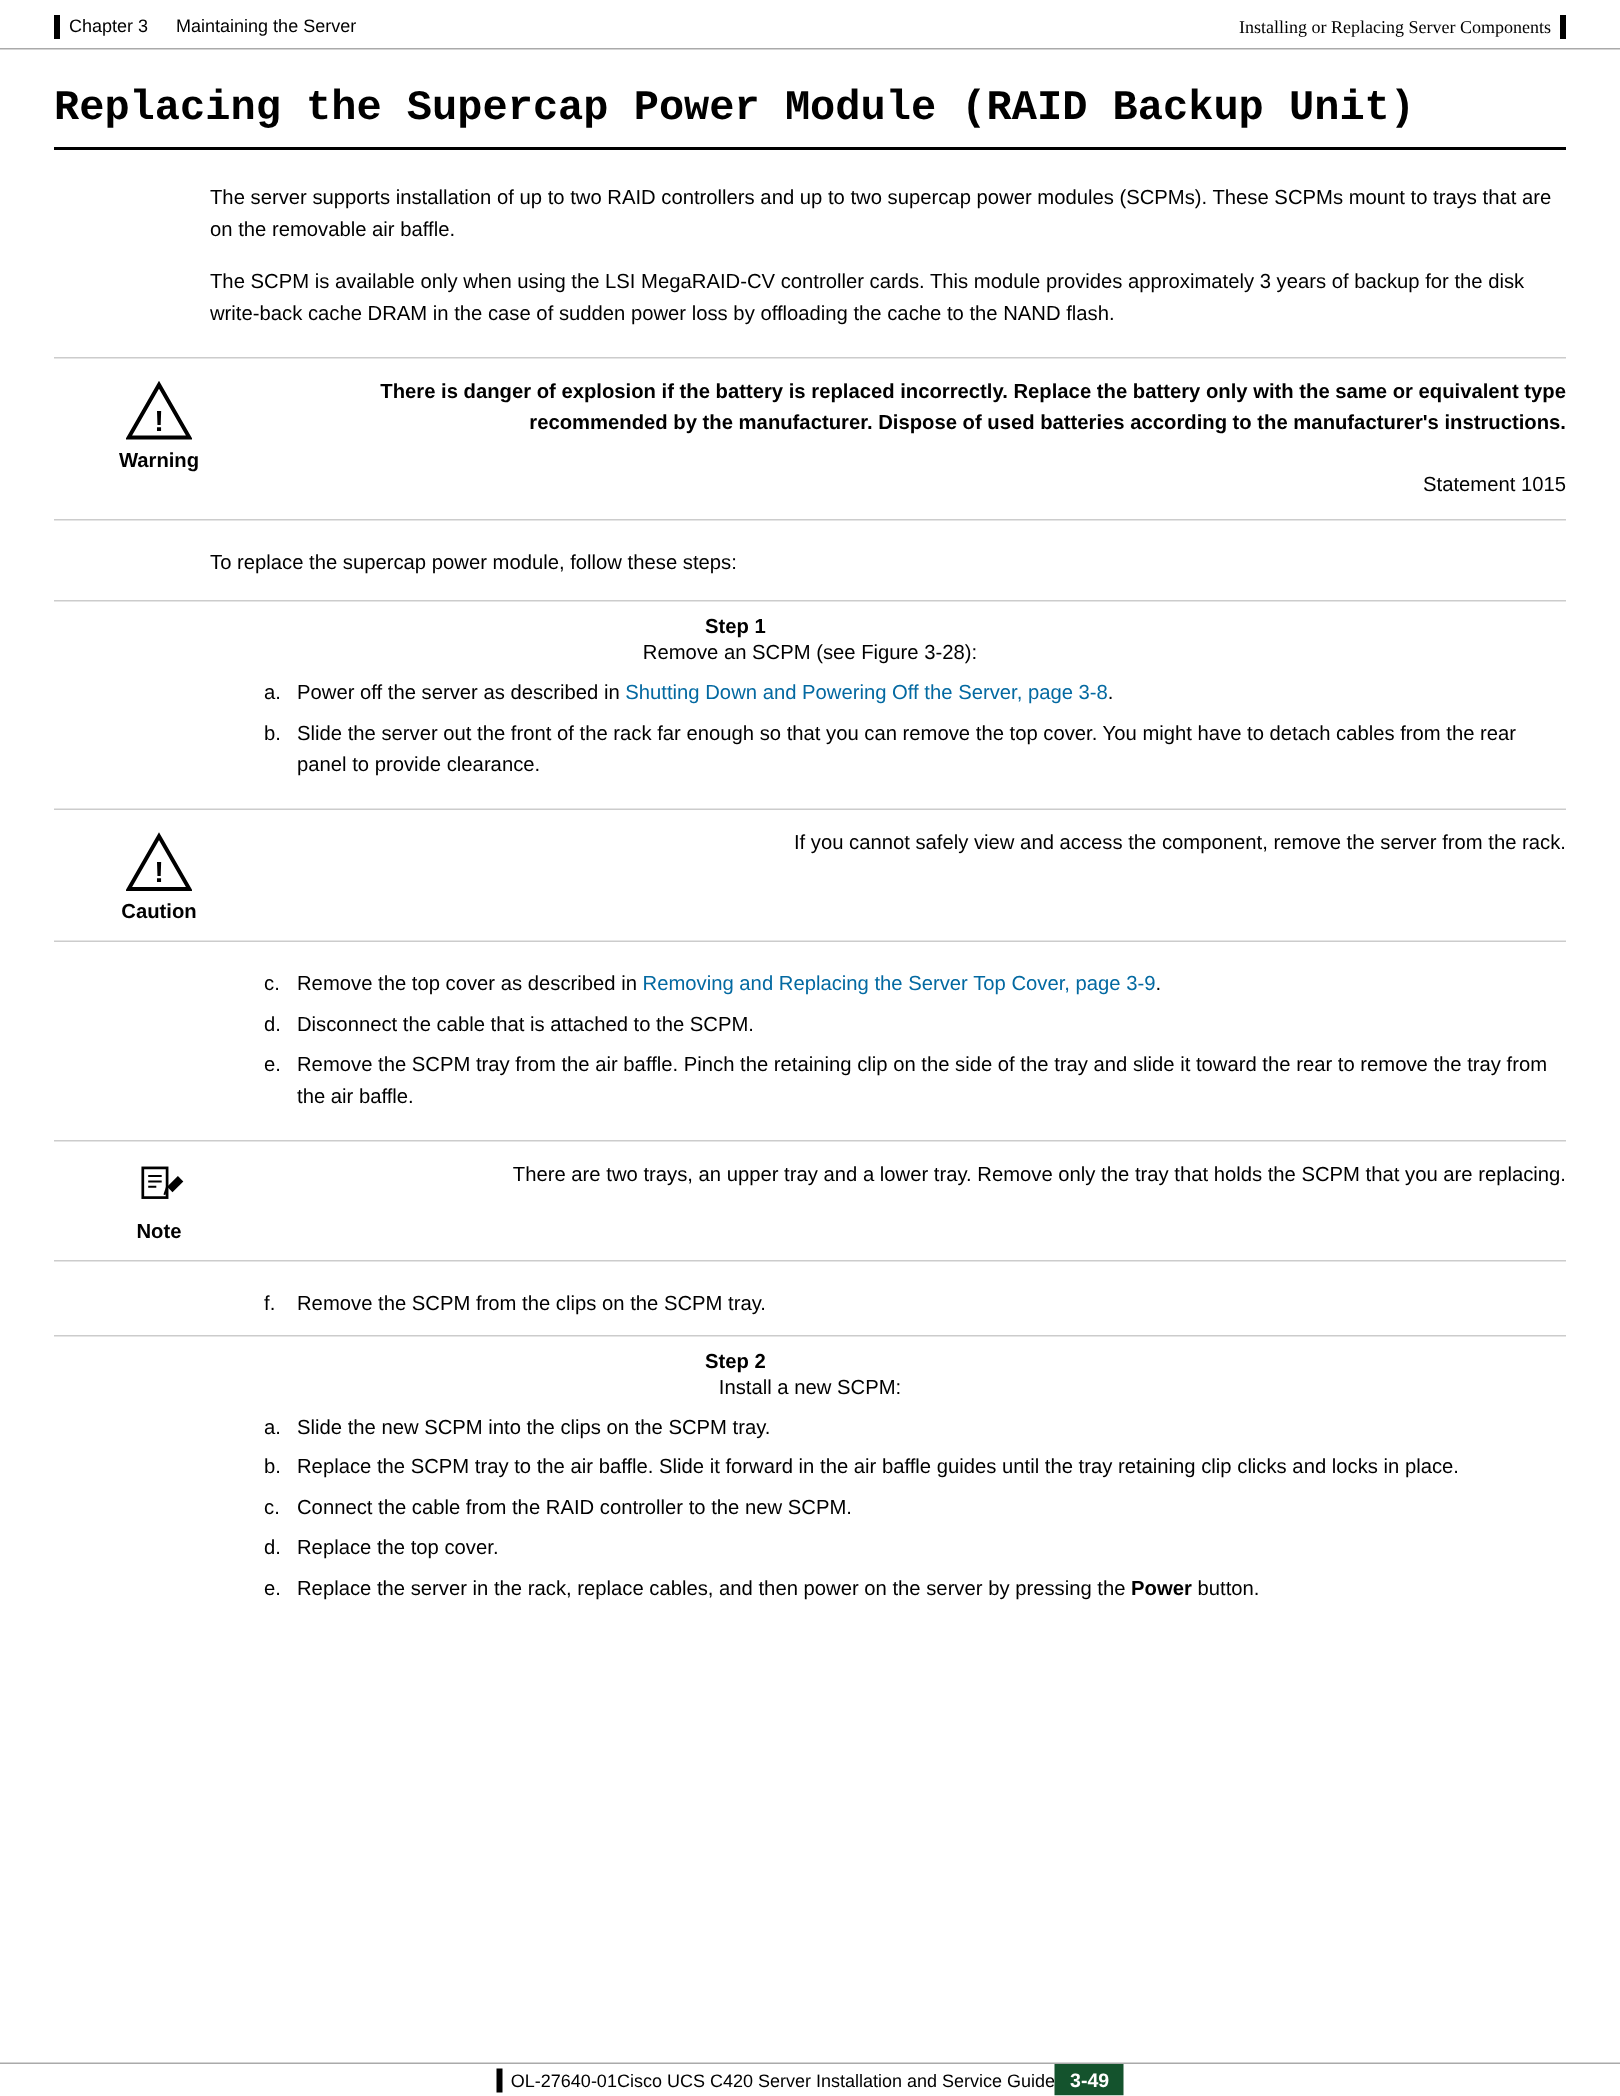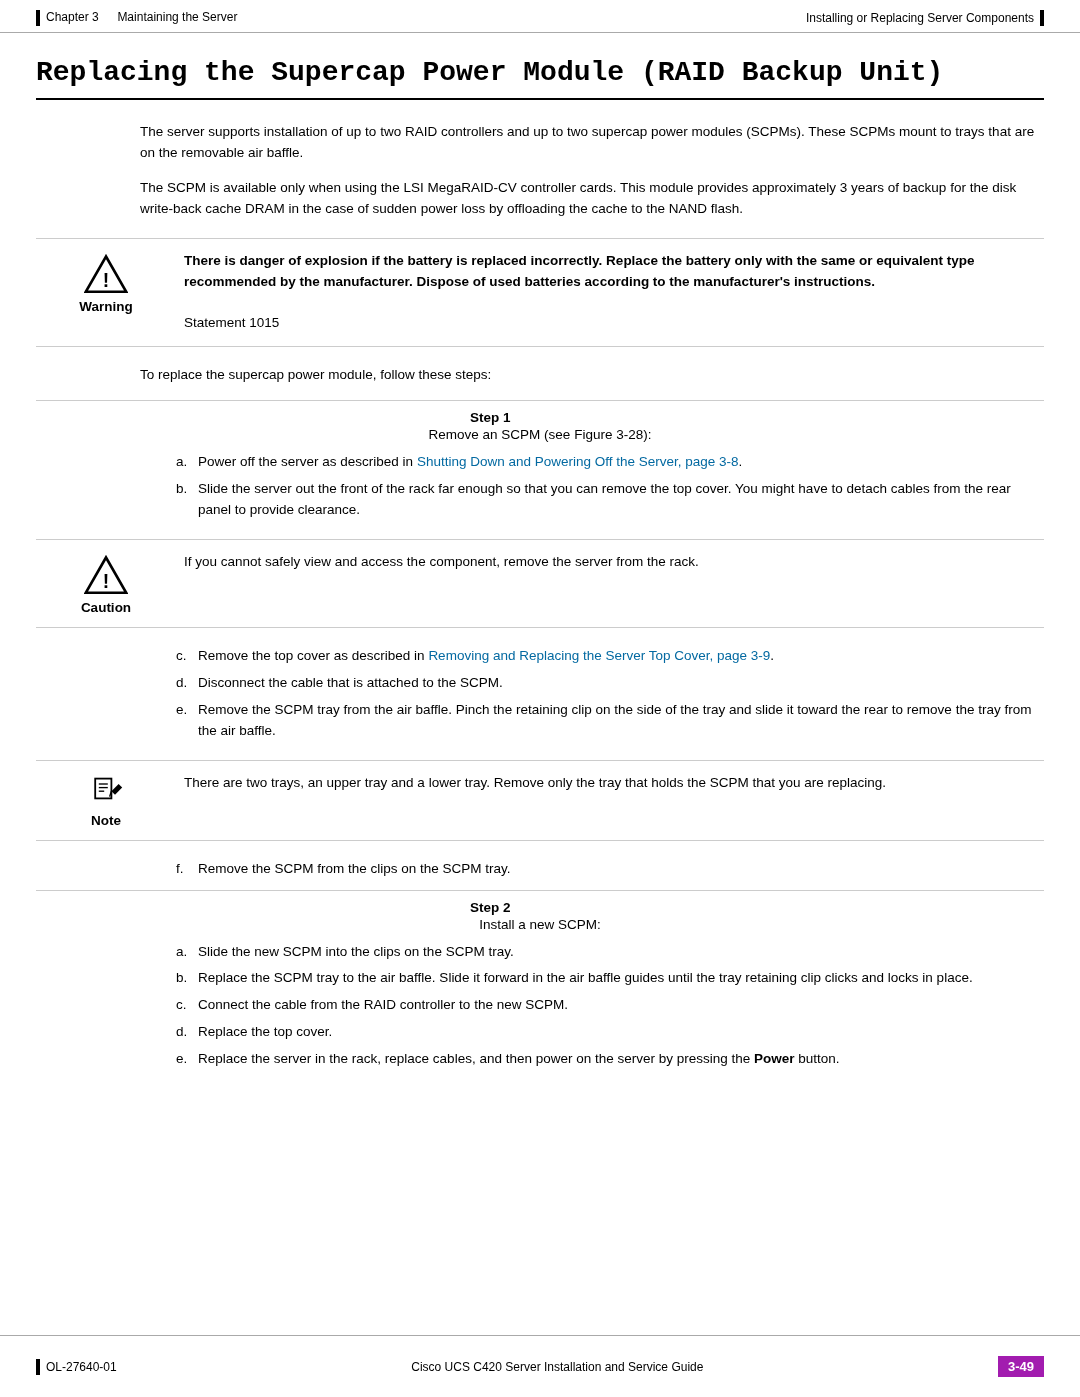--- a/index.html
+++ b/index.html
@@ -30,20 +30,21 @@
     .header-bar-left {
       width: 4px;
       height: 16px;
       background: #000;
       display: inline-block;
     }
     .page-header-right {
       display: flex;
       align-items: center;
       gap: 6px;
+      font-family: Liberation Serif, serif;
     }
     .header-bar-right {
       width: 4px;
       height: 16px;
       background: #000;
       display: inline-block;
     }
 
     
     .main-content {
@@ -90,20 +91,21 @@
     .notice-label {
       font-weight: bold;
       font-size: 13.5px;
       margin-top: 2px;
     }
 
     .notice-content {
       flex: 1;
       line-height: 1.55;
       padding-left: 8px;
+      text-align: right;
     }
 
     
     .warning-icon {
       width: 44px;
       height: 44px;
     }
 
     
     .step-block {
@@ -161,42 +163,42 @@
       height: 36px;
     }
 
     
     .page-footer {
       position: absolute;
       bottom: 0;
       left: 0;
       right: 0;
       display: flex;
-      justify-content: space-between;
-      align-items: center;
-      padding: 20px 36px;
+      justify-content: center;
+      align-items: center;
+      padding: 0 36px;
       border-top: 1px solid #aaa;
       font-size: 12px;
     }
 
     .footer-left {
       display: flex;
       align-items: center;
       gap: 6px;
     }
 
     .footer-bar {
       width: 4px;
       height: 16px;
       background: #000;
       display: inline-block;
     }
 
     .page-number-box {
-      background: #a21caf;
+      background: #14532d;
       color: #fff;
       padding: 3px 10px;
       font-weight: bold;
       font-size: 13px;
     }
 
     .bold { font-weight: bold; }
   </style>
 </head>
 <body>

